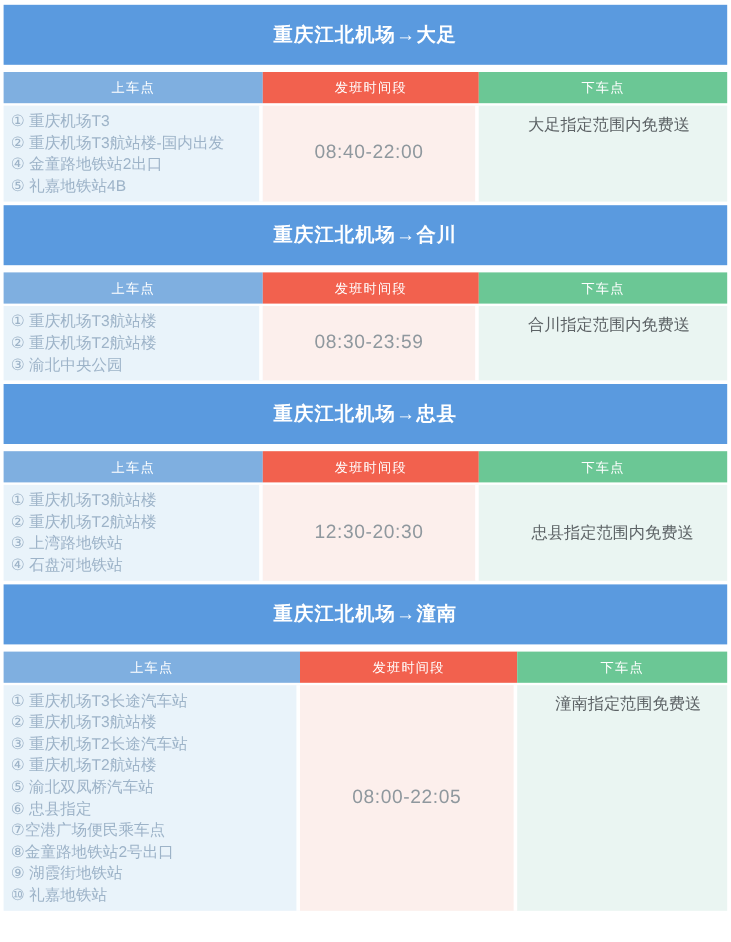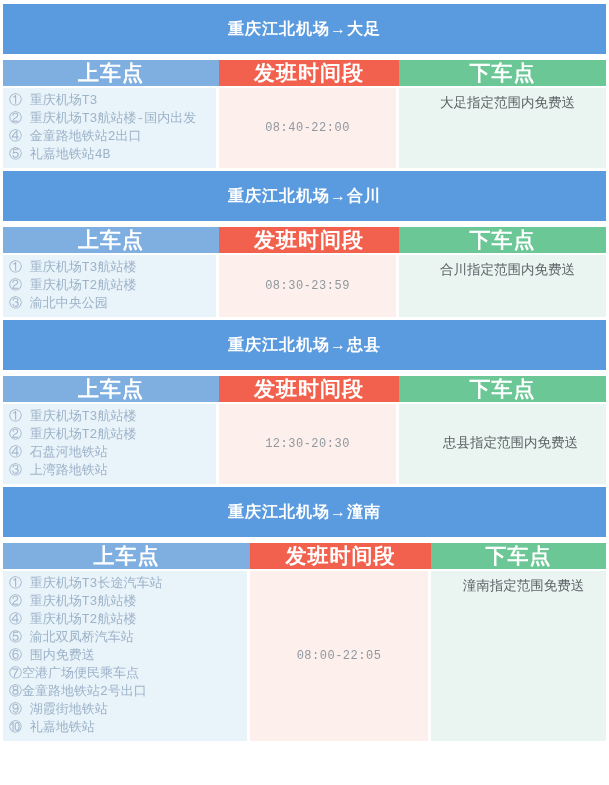--- a/index.html
+++ b/index.html
@@ -10,37 +10,37 @@
     height:50px; background:#5A9ADF; color:#ffffff;
     display:flex; align-items:center; justify-content:center;
     font-size:16px; font-weight:bold; letter-spacing:1px; margin-bottom:6px;
   }
   .cols { display:grid; }
   .cols-normal { grid-template-columns:216px 180px 207px; }
   .cols-wide   { grid-template-columns:247px 181px 175px; }
   .header-row { margin-bottom:2px; }
   .hcell {
     height:26px; display:flex; align-items:center; justify-content:center;
-    color:#ffffff; font-weight:bold; font-size:21px; letter-spacing:1px;
+    color:#ffffff; font-weight:normal; font-size:11px; letter-spacing:1px;
   }
   .hc1 { background:#7FAFE0; }
   .hc2 { background:#F2614E; }
   .hc3 { background:#6BC795; }
-  .bcell { box-sizing:border-box;font-family:Liberation Mono, monospace; }
+  .bcell { box-sizing:border-box; }
   .b1 {
     background:#E9F3FA; padding:4px 2px 4px 6px;
     border-right:3px solid #ffffff;
   }
   .pickup-item {
     font-size:13px; line-height:18px; color:#9DB3C8; white-space:nowrap;
   }
   .b2 {
     background:#FCEFEC; border-right:3px solid #ffffff;
     display:flex; align-items:center; justify-content:center;
-    font-size:12px; color:#8F989E; letter-spacing:0.5px;
+    font-size:16px; color:#8F989E; letter-spacing:0.5px;
   }
   .b3 {
     background:#EAF5F2; display:flex; flex-direction:row; justify-content:center;
     font-size:13.5px; color:#5D6366; line-height:32px; padding-left:10px;
   }
   .b3.centered { align-items:center; padding-left:16px; }
 </style>
 </head>
 <body>
 
@@ -93,45 +93,46 @@
     <div class="title-band">重庆江北机场→忠县</div>
     <div class="cols cols-normal header-row">
       <div class="hcell hc1">上车点</div>
       <div class="hcell hc2">发班时间段</div>
       <div class="hcell hc3">下车点</div>
     </div>
     <div class="cols cols-normal">
       <div class="bcell b1">
         <div class="pickup-item">① 重庆机场T3航站楼</div>
         <div class="pickup-item">② 重庆机场T2航站楼</div>
+        <div class="pickup-item">③ 上湾路地铁站</div>
         <div class="pickup-item">④ 石盘河地铁站</div>
-        <div class="pickup-item">③ 上湾路地铁站</div>
       </div>
       <div class="bcell b2">12:30-20:30</div>
       <div class="bcell b3 centered">
         <div>忠县指定</div>
         <div>范围内免费送</div>
       </div>
     </div>
   </div>
 
   <div class="section">
     <div class="title-band">重庆江北机场→潼南</div>
     <div class="cols cols-wide header-row">
       <div class="hcell hc1">上车点</div>
       <div class="hcell hc2">发班时间段</div>
       <div class="hcell hc3">下车点</div>
     </div>
     <div class="cols cols-wide">
       <div class="bcell b1">
         <div class="pickup-item">① 重庆机场T3长途汽车站</div>
         <div class="pickup-item">② 重庆机场T3航站楼</div>
+        <div class="pickup-item">③ 重庆机场T2长途汽车站</div>
         <div class="pickup-item">④ 重庆机场T2航站楼</div>
         <div class="pickup-item">⑤ 渝北双凤桥汽车站</div>
-        <div class="pickup-item">⑥ 围内免费送</div>
+        <div class="pickup-item">⑥ 忠县指定</div>
         <div class="pickup-item">⑦空港广场便民乘车点</div>
         <div class="pickup-item">⑧金童路地铁站2号出口</div>
         <div class="pickup-item">⑨ 湖霞街地铁站</div>
         <div class="pickup-item">⑩ 礼嘉地铁站</div>
       </div>
       <div class="bcell b2">08:00-22:05</div>
       <div class="bcell b3">
         <div>潼南指定</div>
         <div>范围免费送</div>
       </div>

